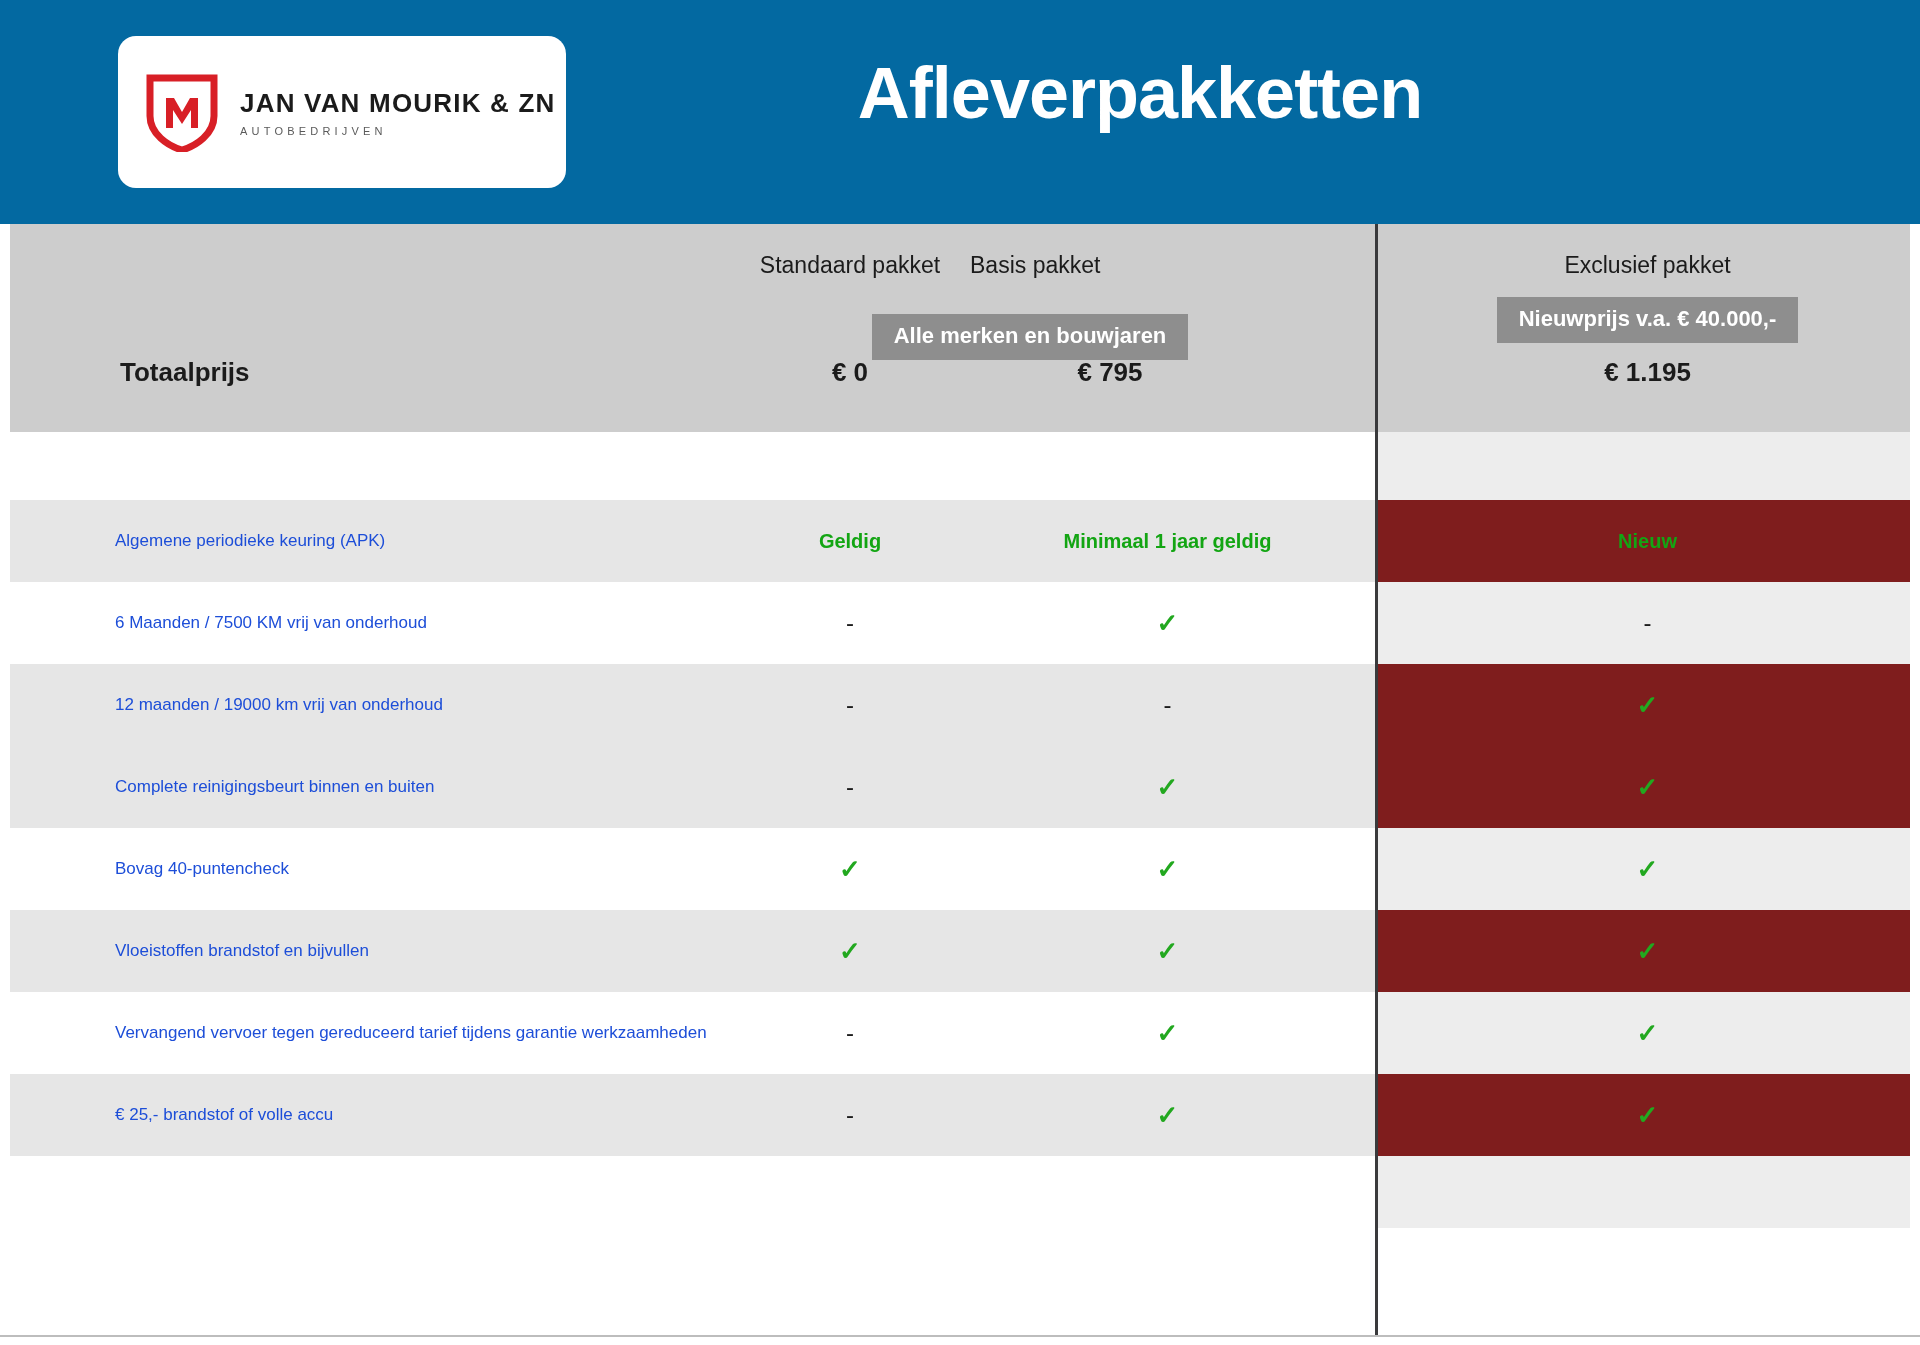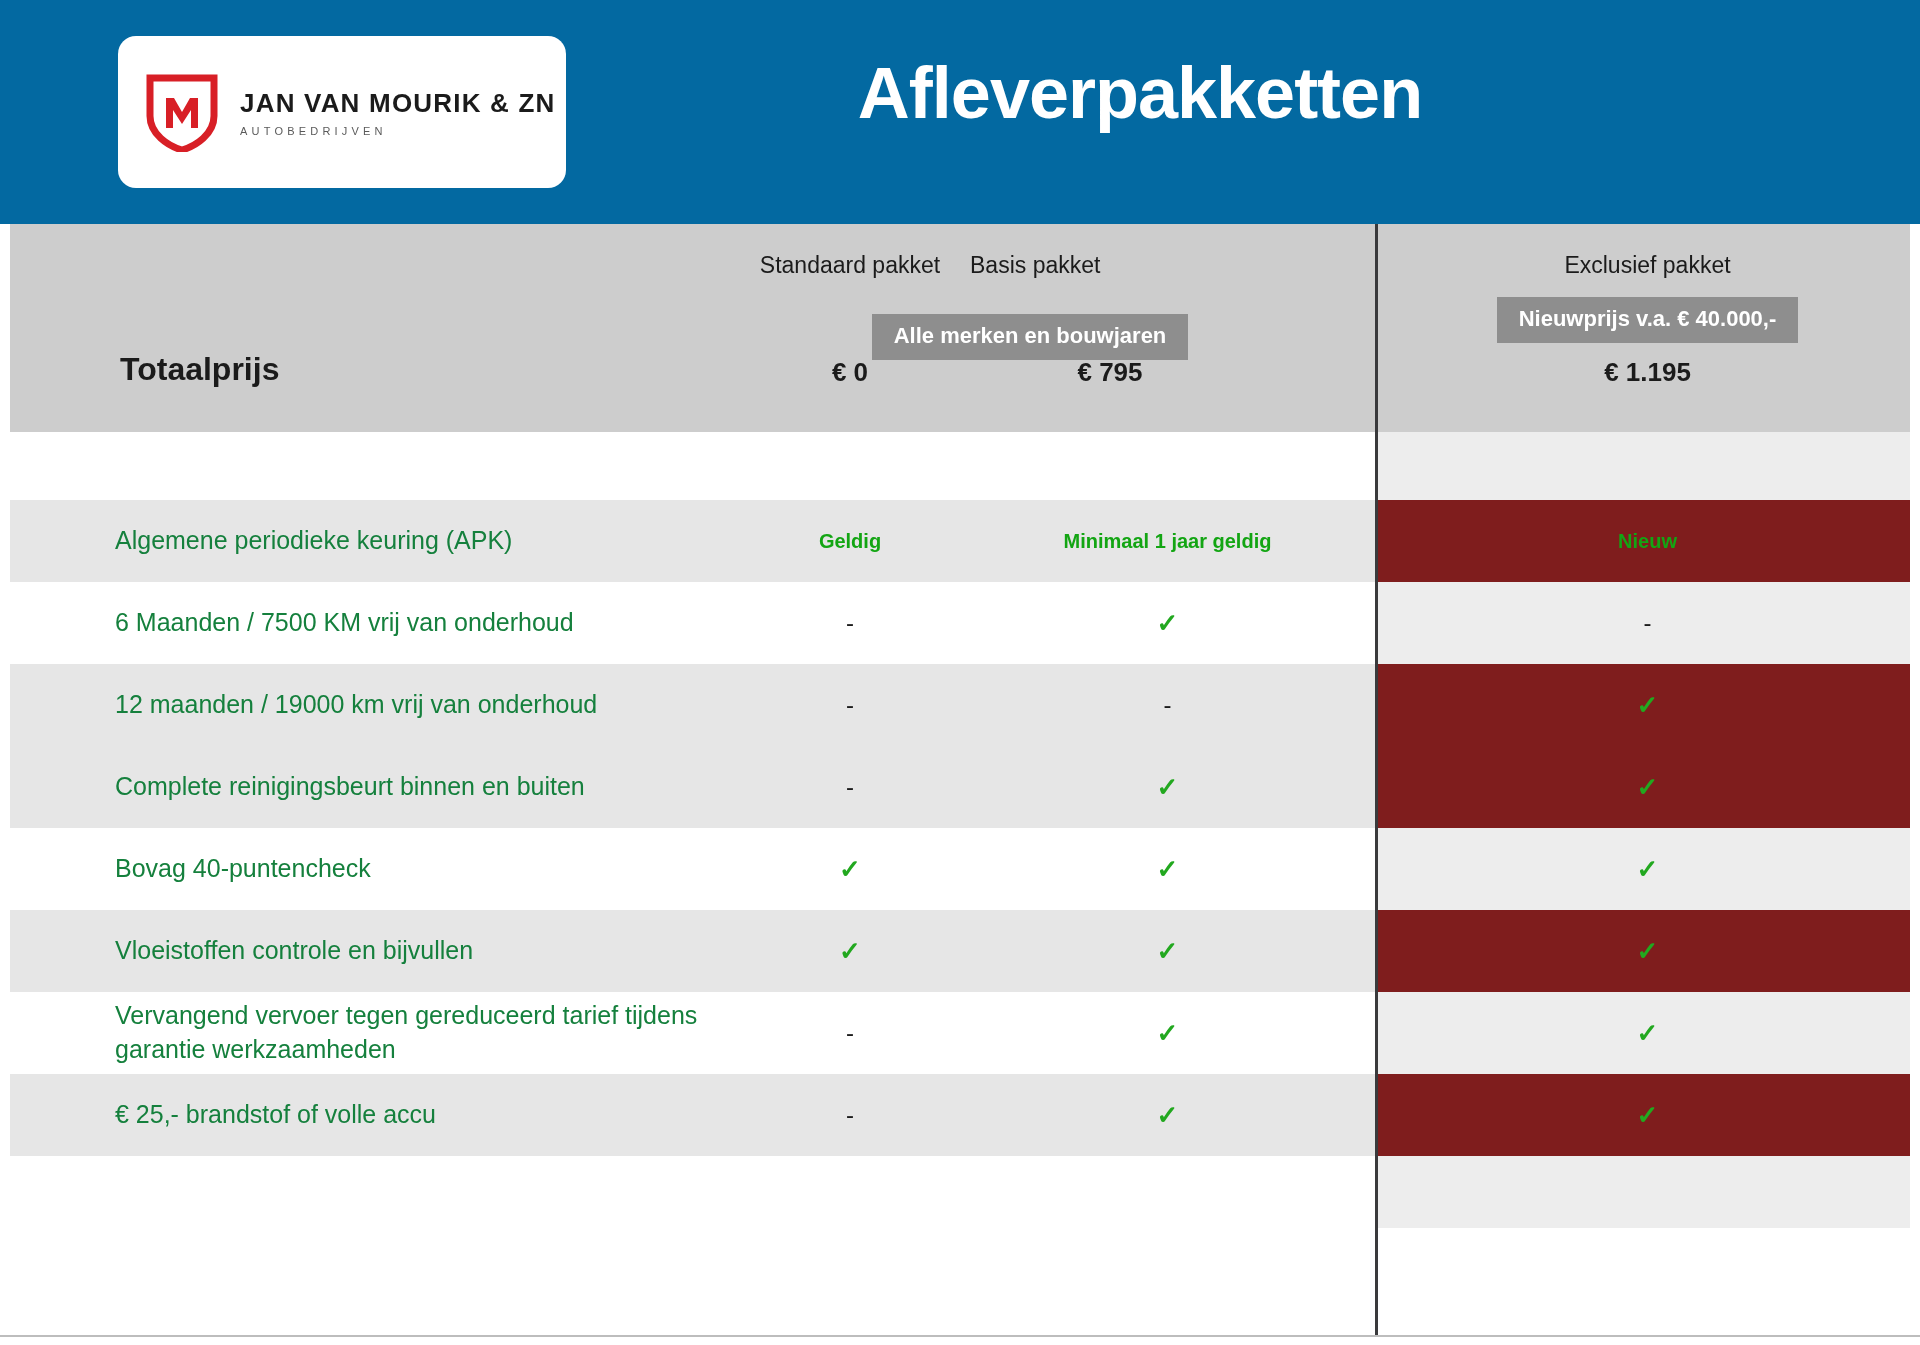--- a/index.html
+++ b/index.html
@@ -118,43 +118,43 @@
     font-weight: bold;
     font-size: 22px;
     padding: 9px 22px 11px 22px;
     white-space: nowrap;
   }
   .pill-wrap {
     text-align: center;
     margin-top: 18px;
   }
   .total-label {
-    font-size: 32px;
+    font-size: 26px;
     font-weight: bold;
     color: #1b1b1b;
     padding-left: 120px;
   }
   .total-val {
     text-align: center;
     font-size: 26px;
     font-weight: bold;
     color: #1b1b1b;
   }
 
   .spacer td {
     height: 66px;
     background: #ffffff;
   }
   .spacer td.excl { background: #ededed; }
 
   tr.row td {
     height: 80px;
     vertical-align: middle;
-    font-size: 25px;
-    color: #15803d;
+    font-size: 17px;
+    color: #1d4ed8;
   }
   tr.row.alt td { background: #e6e6e6; }
   tr.row td.feature {
     padding-left: 115px;
     padding-right: 20px;
     line-height: 1.35;
   }
   tr.row td.val {
     text-align: center;
     font-size: 22px;
@@ -321,21 +321,21 @@
         </tr>
 
         <tr class="row">
           <td class="feature">Bovag 40-puntencheck</td>
           <td class="val"><span class="check">✓</span></td>
           <td class="val"><span class="check">✓</span></td>
           <td class="val excl-cell"><span class="check">✓</span></td>
         </tr>
 
         <tr class="row alt">
-          <td class="feature">Vloeistoffen controle en bijvullen</td>
+          <td class="feature">Vloeistoffen brandstof en bijvullen</td>
           <td class="val"><span class="check">✓</span></td>
           <td class="val"><span class="check">✓</span></td>
           <td class="val excl-cell"><span class="check">✓</span></td>
         </tr>
 
         <tr class="row">
           <td class="feature">Vervangend vervoer tegen gereduceerd tarief tijdens garantie werkzaamheden</td>
           <td class="val"><span class="dash">-</span></td>
           <td class="val"><span class="check">✓</span></td>
           <td class="val excl-cell"><span class="check">✓</span></td>

